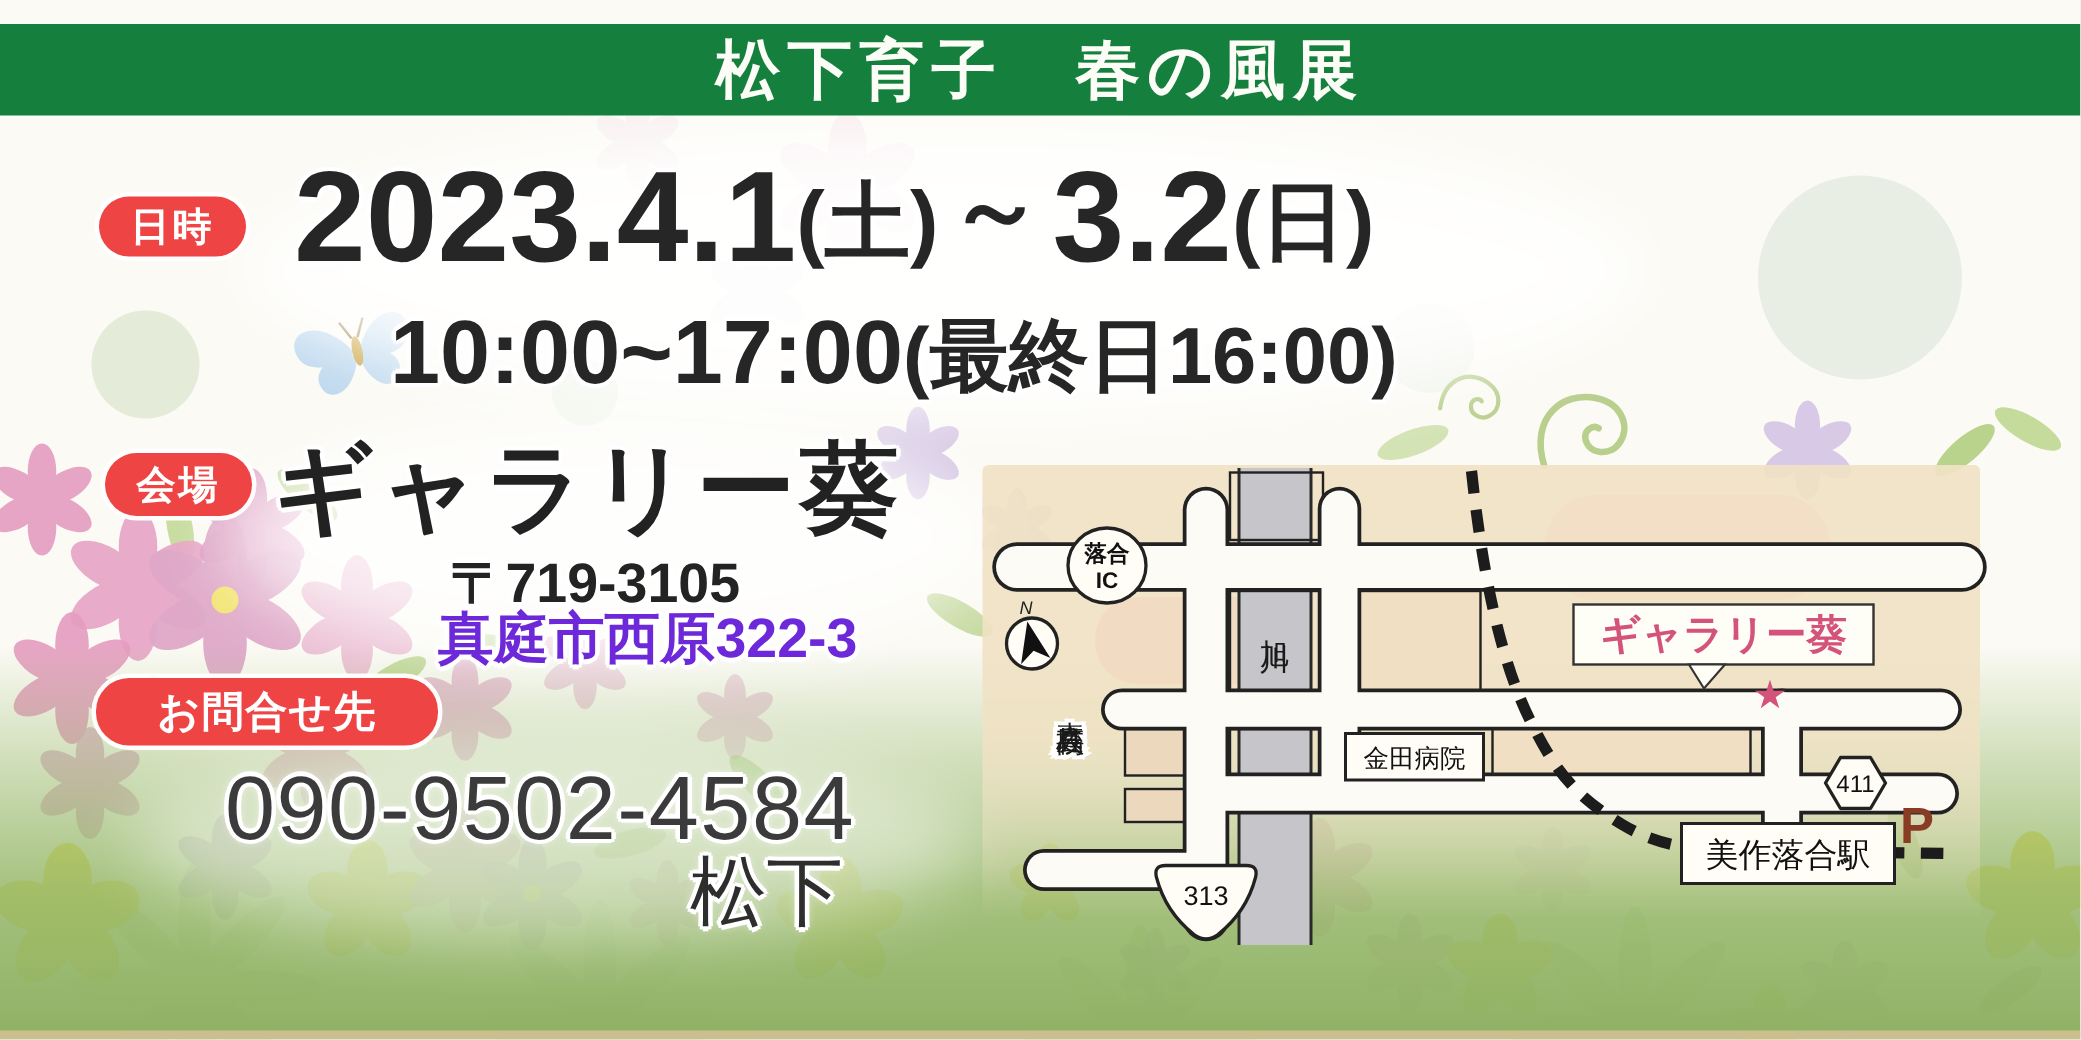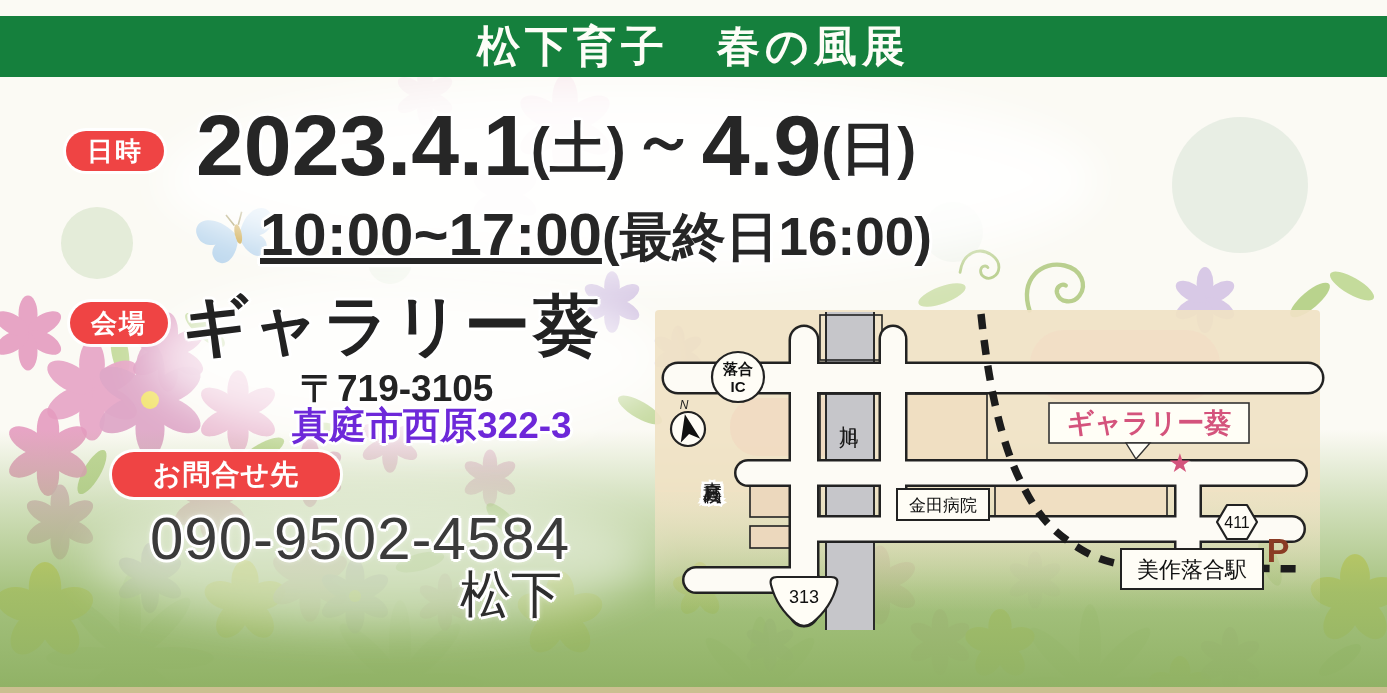--- a/index.html
+++ b/index.html
@@ -25,31 +25,31 @@
   .title-bar{position:absolute;left:0;top:16px;width:1387px;height:61px;background:#15803d;z-index:3;
              display:flex;align-items:center;justify-content:center;}
   .title-bar .title{color:#fdfdf7;font-size:43px;font-weight:700;letter-spacing:5px;}
 
   
   .pill{position:absolute;z-index:3;background:#ef4444;color:#fff;border-radius:22px;
         display:flex;align-items:center;justify-content:center;font-weight:700;
         box-shadow:0 0 0 3px rgba(255,255,255,.95);}
   .pill-datetime{left:66px;top:131px;width:98px;height:40px;font-size:26px;letter-spacing:2px;}
   .pill-venue{left:70px;top:302px;width:98px;height:42px;font-size:26px;letter-spacing:2px;}
-  .pill-contact{left:64px;top:452px;width:228px;height:45px;font-size:28px;letter-spacing:1px;margin-left:48px;}
+  .pill-contact{left:64px;top:452px;width:228px;height:45px;font-size:28px;letter-spacing:1px;}
 
   
   .halo{text-shadow:3px 0 0 #fff,-3px 0 0 #fff,0 3px 0 #fff,0 -3px 0 #fff,
         2px 2px 0 #fff,-2px -2px 0 #fff,2px -2px 0 #fff,-2px 2px 0 #fff,0 0 7px #fff;}
   .date-line{left:196px;top:96px;z-index:3;color:#262626;font-weight:600;white-space:nowrap;}
   .seg-lg{font-size:86px;}
   .seg-sm{font-size:57px;position:relative;top:-7px;}
   .seg-tilde{font-size:64px;position:relative;top:-13px;padding:0 6px;}
   .hours-line{left:260px;top:200px;z-index:3;color:#262626;font-weight:600;white-space:nowrap;}
-  .seg-hlg{font-size:60px;text-decoration:underline;}
+  .seg-hlg{font-size:60px;}
   .seg-hsm{font-size:53px;}
   .venue-name{left:182px;top:281px;z-index:3;color:#222;font-size:66px;font-weight:600;letter-spacing:3px;white-space:nowrap;}
   .venue-postal{left:300px;top:364px;z-index:3;color:#232323;font-size:37px;font-weight:600;white-space:nowrap;}
   .venue-address{left:292px;top:401px;z-index:3;color:#6d28d9;font-size:37px;font-weight:600;white-space:nowrap;text-align:center;}
   .phone{left:150px;top:504px;z-index:3;color:#3b3b3b;font-size:60px;font-weight:500;letter-spacing:1px;white-space:nowrap;}
   .person{left:460px;top:561px;z-index:3;color:#2e2e2e;font-size:51px;font-weight:400;}
 </style>
 </head>
 <body>
 
@@ -178,21 +178,21 @@
   <div class="bottom-strip"></div>
 
   <div class="title-bar">
     <span class="title">松下育子　春の風展</span>
   </div>
 
   <div class="pill pill-datetime">
     <span>日時</span>
   </div>
   <div class="abs date-line halo">
-    <span class="seg-lg">2023.4.1</span><span class="seg-sm">(土)</span><span class="seg-tilde">～</span><span class="seg-lg">4.9</span><span class="seg-sm">(日)</span>
+    <span class="seg-lg">2023.4.1</span><span class="seg-sm">(土)</span><span class="seg-tilde">～</span><span class="seg-lg">3.2</span><span class="seg-sm">(日)</span>
   </div>
   <div class="abs hours-line halo">
     <span class="seg-hlg">10:00~17:00</span><span class="seg-hsm">(最終日16:00)</span>
   </div>
 
   <div class="pill pill-venue">
     <span>会場</span>
   </div>
   <div class="abs venue-name halo">ギャラリー葵</div>
   <div class="abs venue-postal halo">〒719-3105</div>

